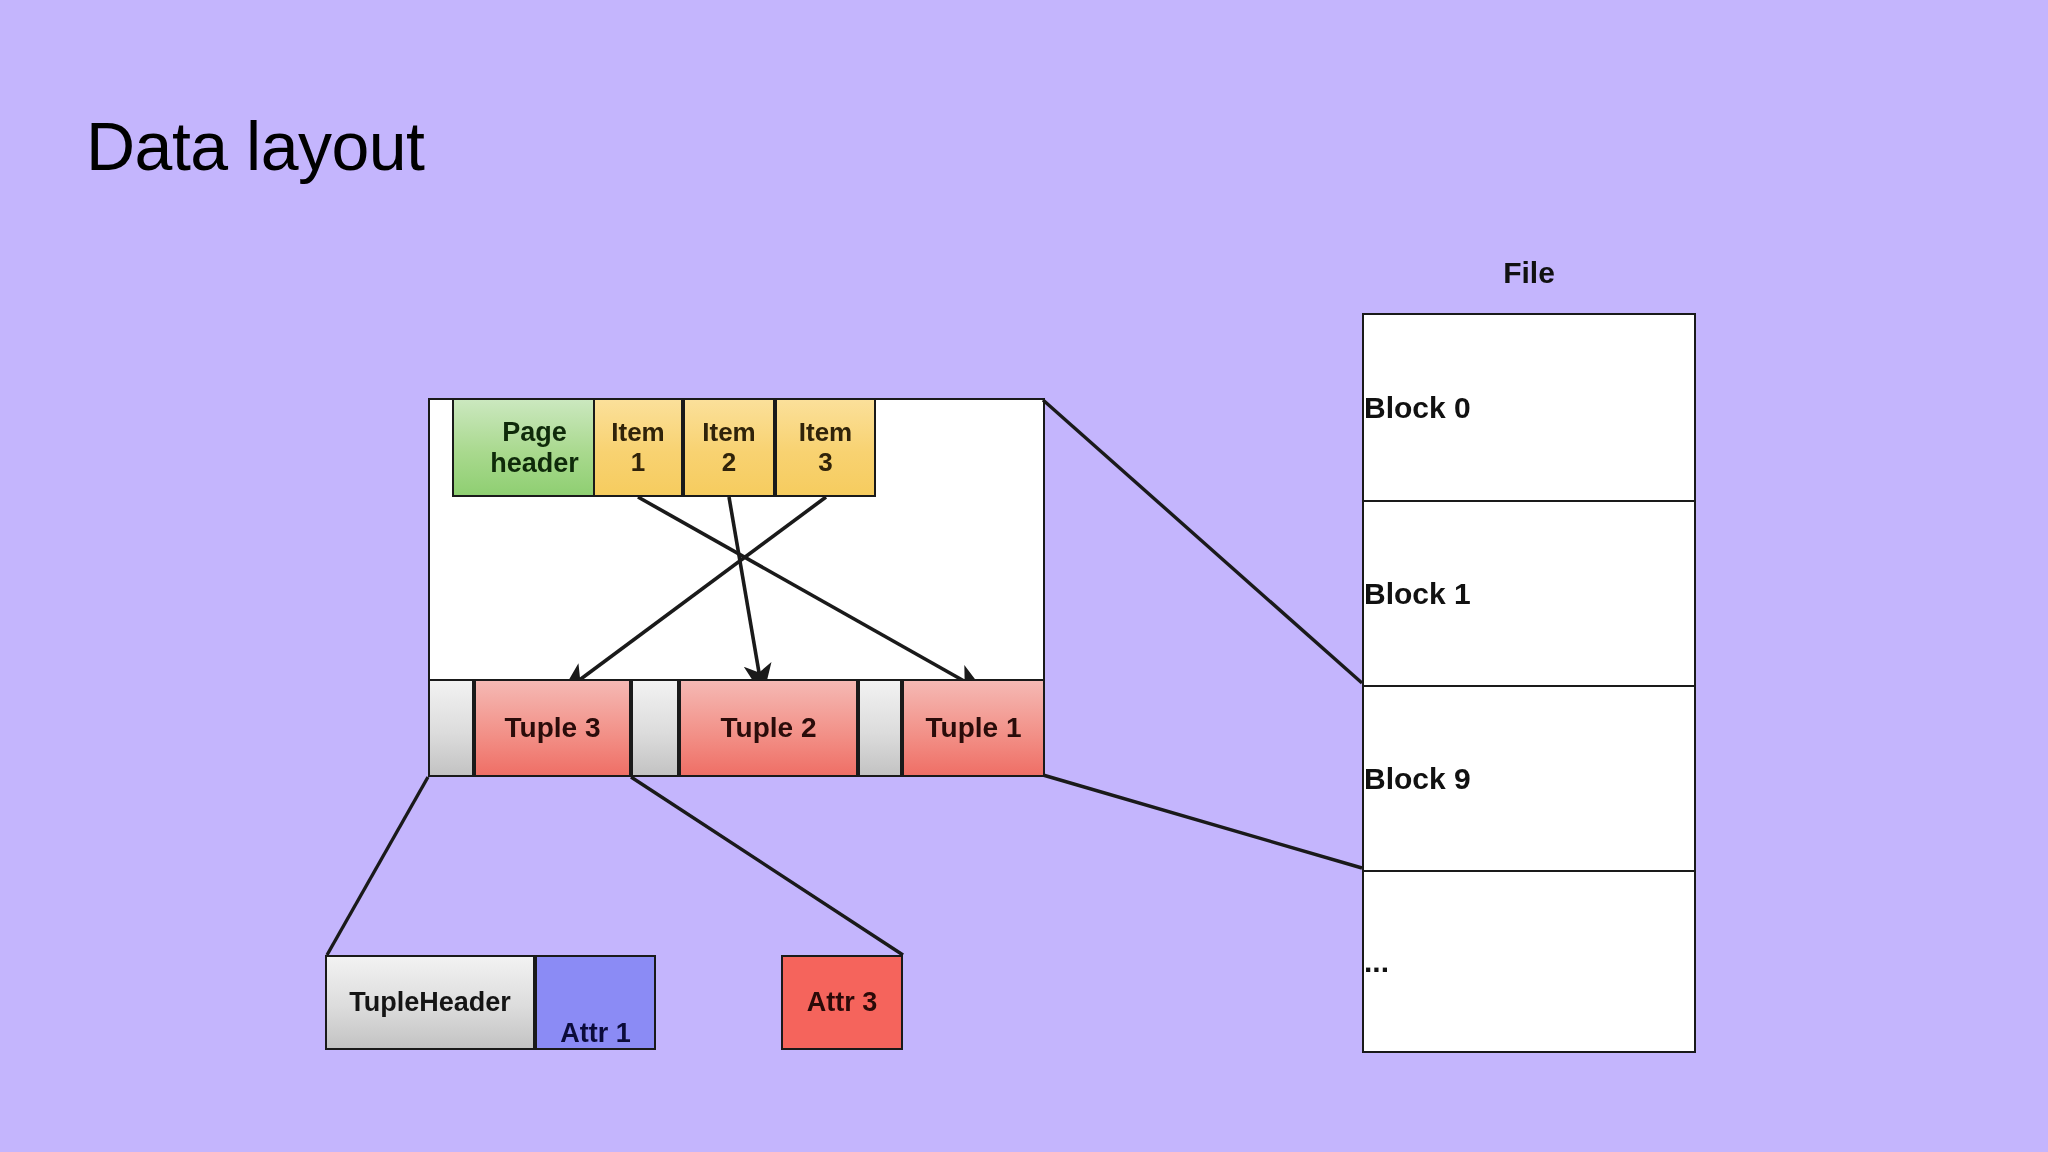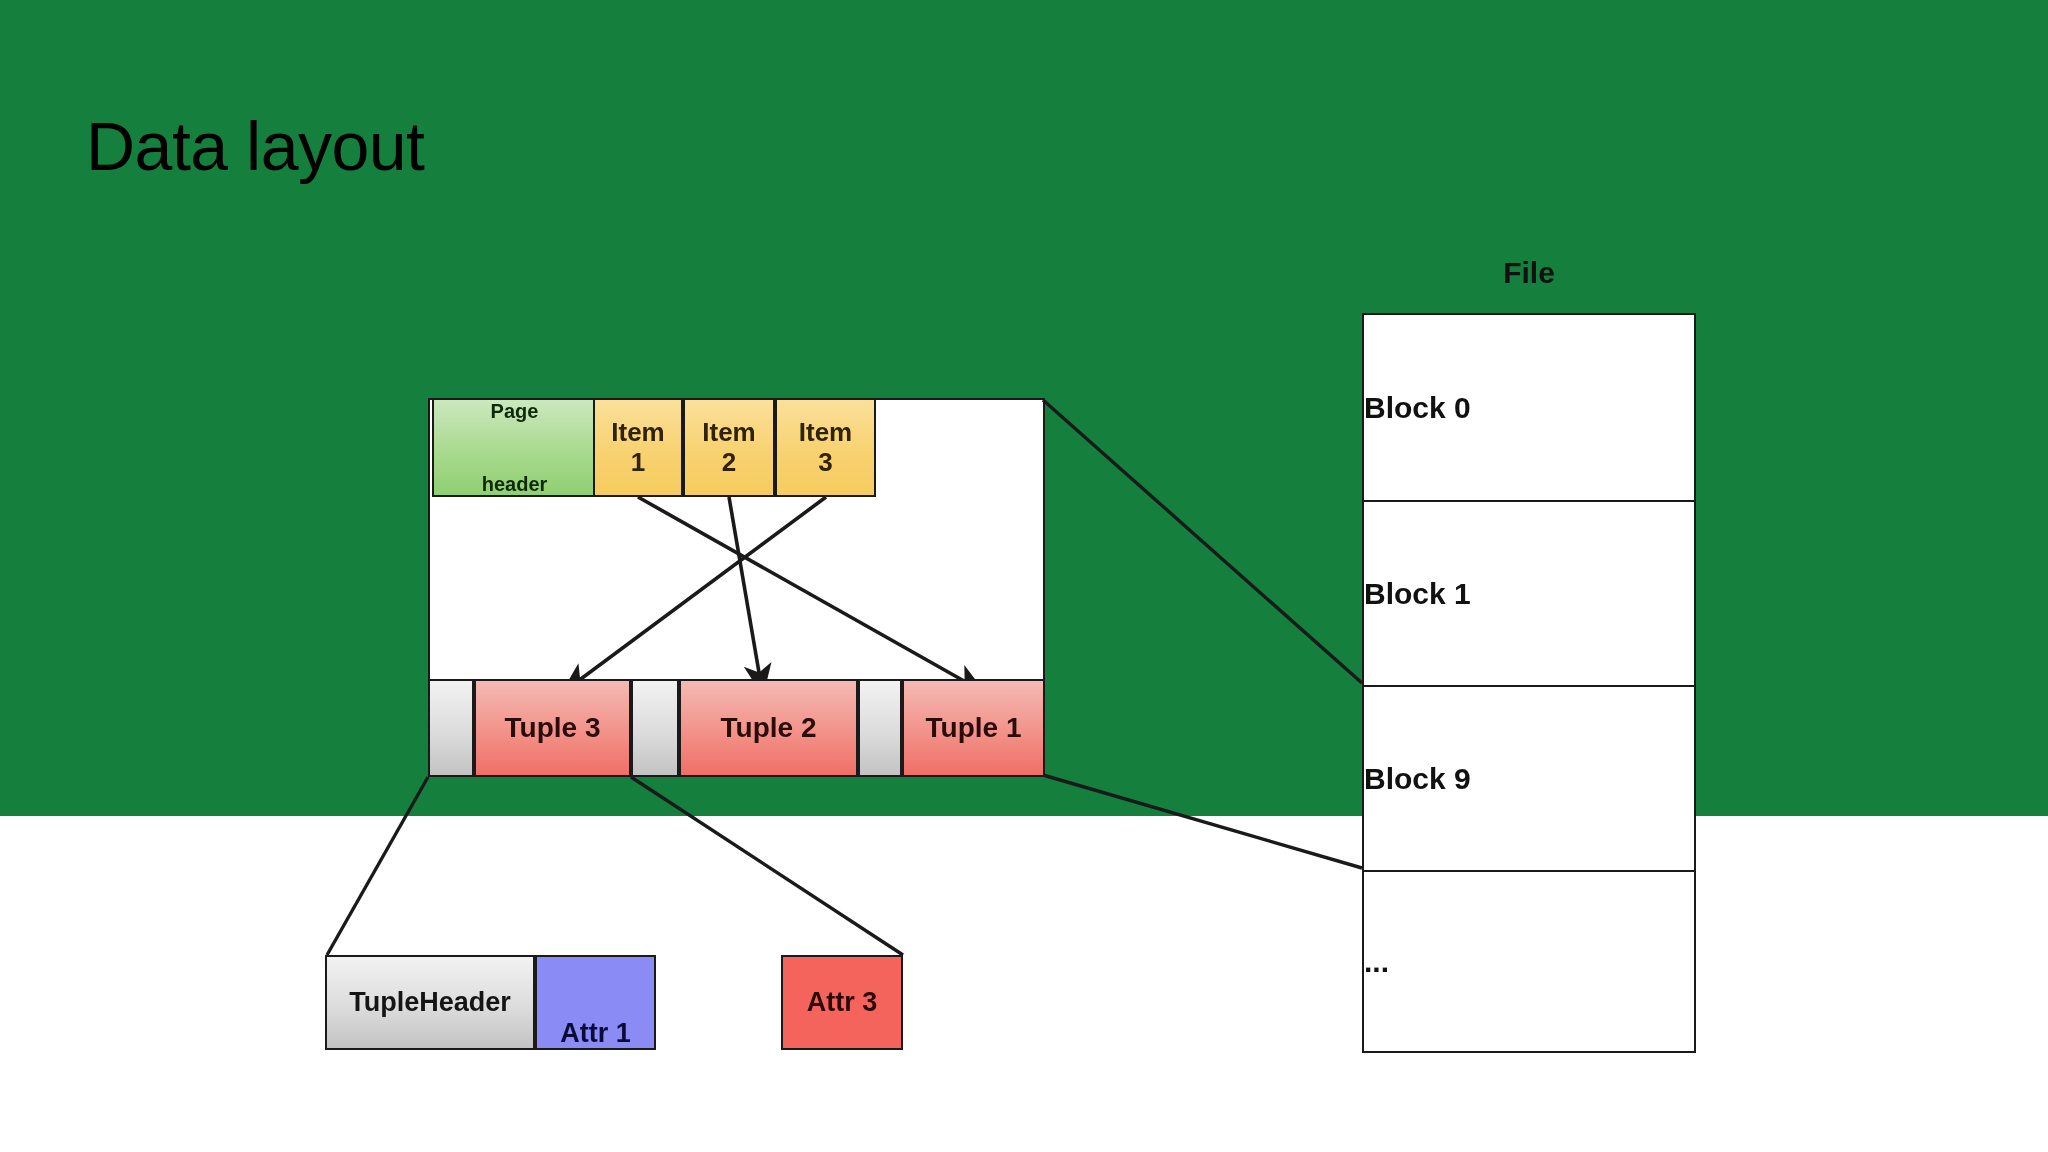--- a/index.html
+++ b/index.html
@@ -13,22 +13,22 @@
     position: relative;
     overflow: hidden;
     font-family: "Liberation Sans", sans-serif;
     -webkit-font-smoothing: antialiased;
   }
 
   #slide {
     position: absolute;
     left: 0; top: 0;
     width: 2048px;
-    height: 816px;
-    background: #15803d;
+    height: 1152px;
+    background: #c4b5fd;
   }
 
   
   #page-title {
     position: absolute;
     left: 86px;
     top: 112px;
     font-size: 68px;
     line-height: 1.0;
     color: #000000;
@@ -161,21 +161,21 @@
 
     <line x1="1043" y1="400" x2="1362" y2="683" stroke="#1a1a1a" stroke-width="3.4"></line>
 
     <line x1="1043" y1="775" x2="1362" y2="868" stroke="#1a1a1a" stroke-width="3.4"></line>
 
     <line x1="428" y1="777" x2="327" y2="955" stroke="#1a1a1a" stroke-width="3.4"></line>
 
     <line x1="631" y1="777" x2="903" y2="955" stroke="#1a1a1a" stroke-width="3.4"></line>
   </svg>
 
-  <div class="cell cell-green" style="left:432px; top:398px; width:165px; height:99px; font-size:20px; flex-direction:column;justify-content:space-between;">
+  <div class="cell cell-green" style="left:452px; top:398px; width:165px; height:99px; font-size:27px; flex-direction:column;">
     <span>Page</span>
     <span>header</span>
   </div>
 
   <div class="cell cell-yellow" style="left:593px; top:398px; width:90px; height:99px; font-size:26px; flex-direction:column;">
     <span>Item</span>
     <span>1</span>
   </div>
 
   <div class="cell cell-yellow" style="left:683px; top:398px; width:92px; height:99px; font-size:26px; flex-direction:column;">

